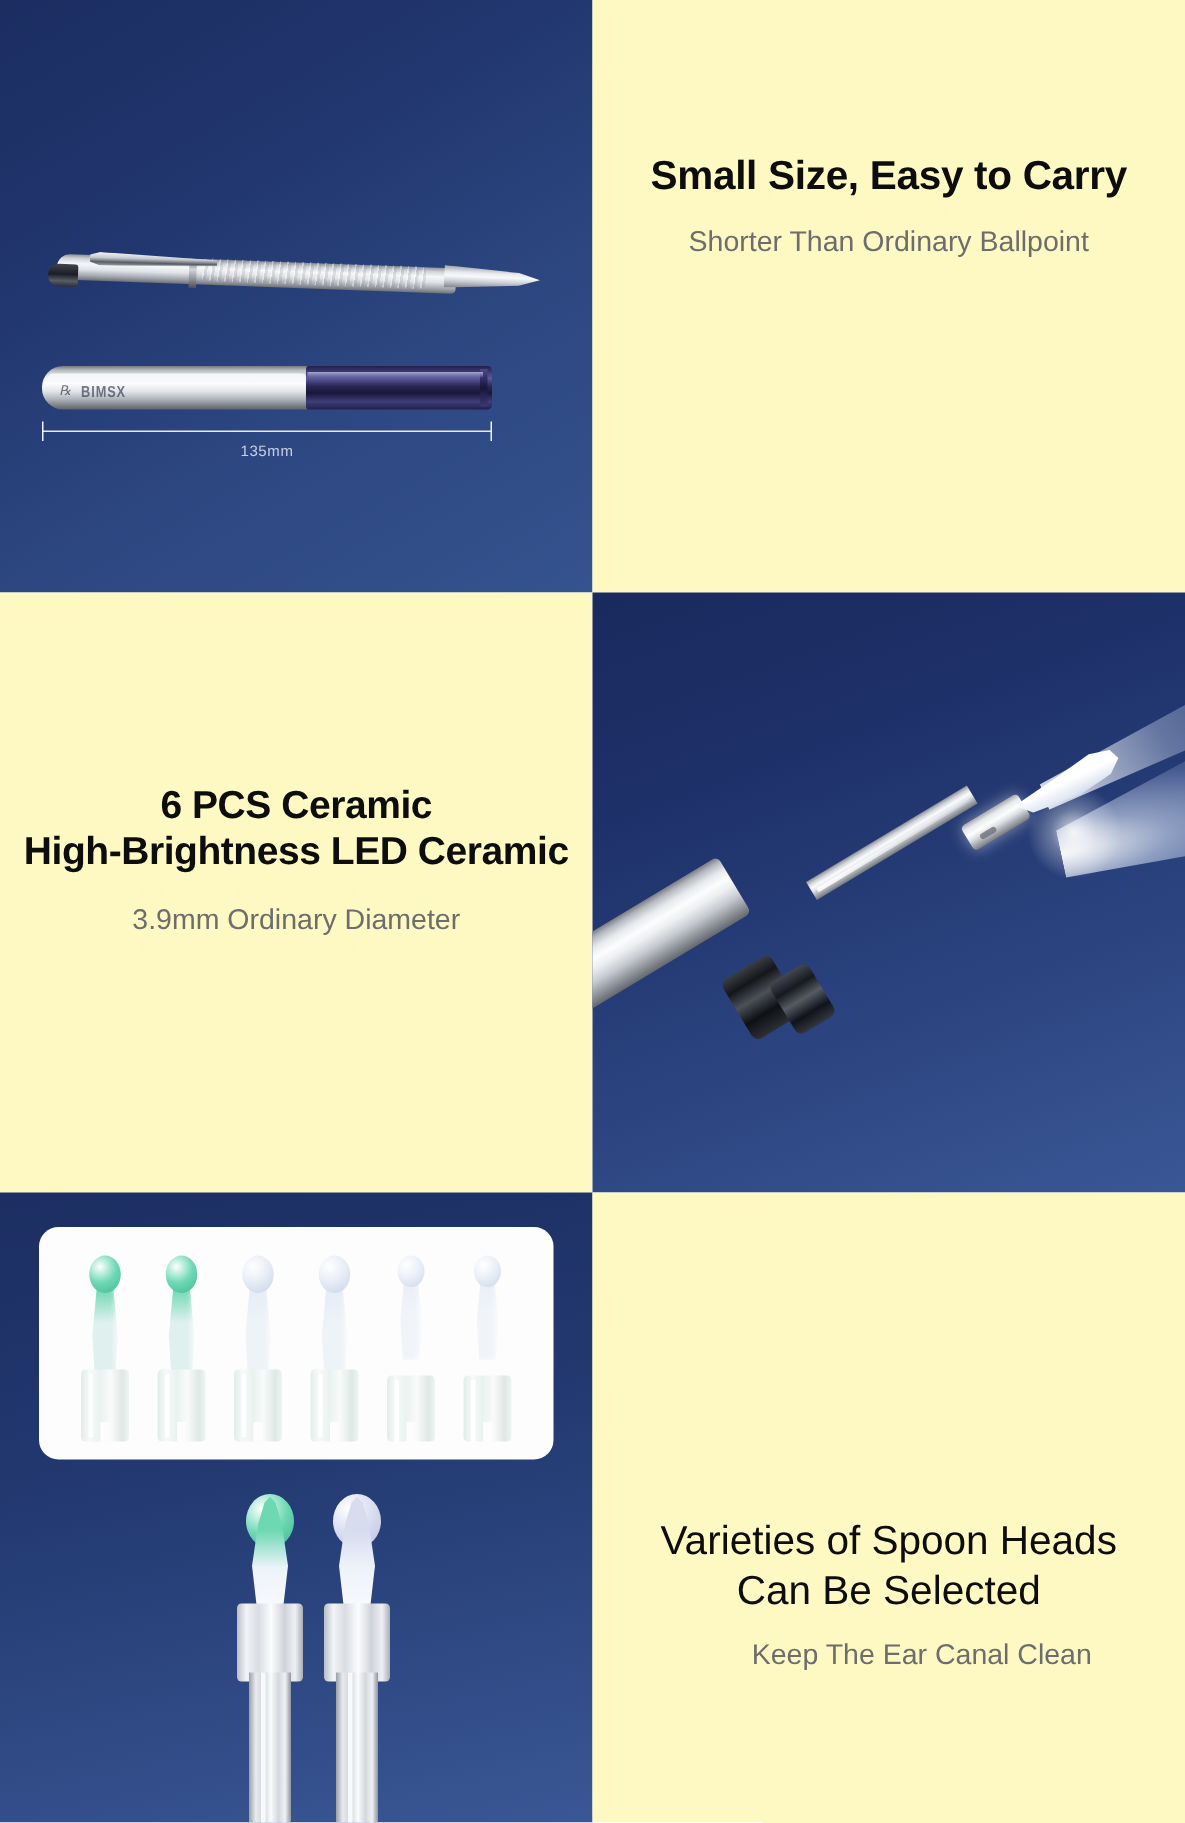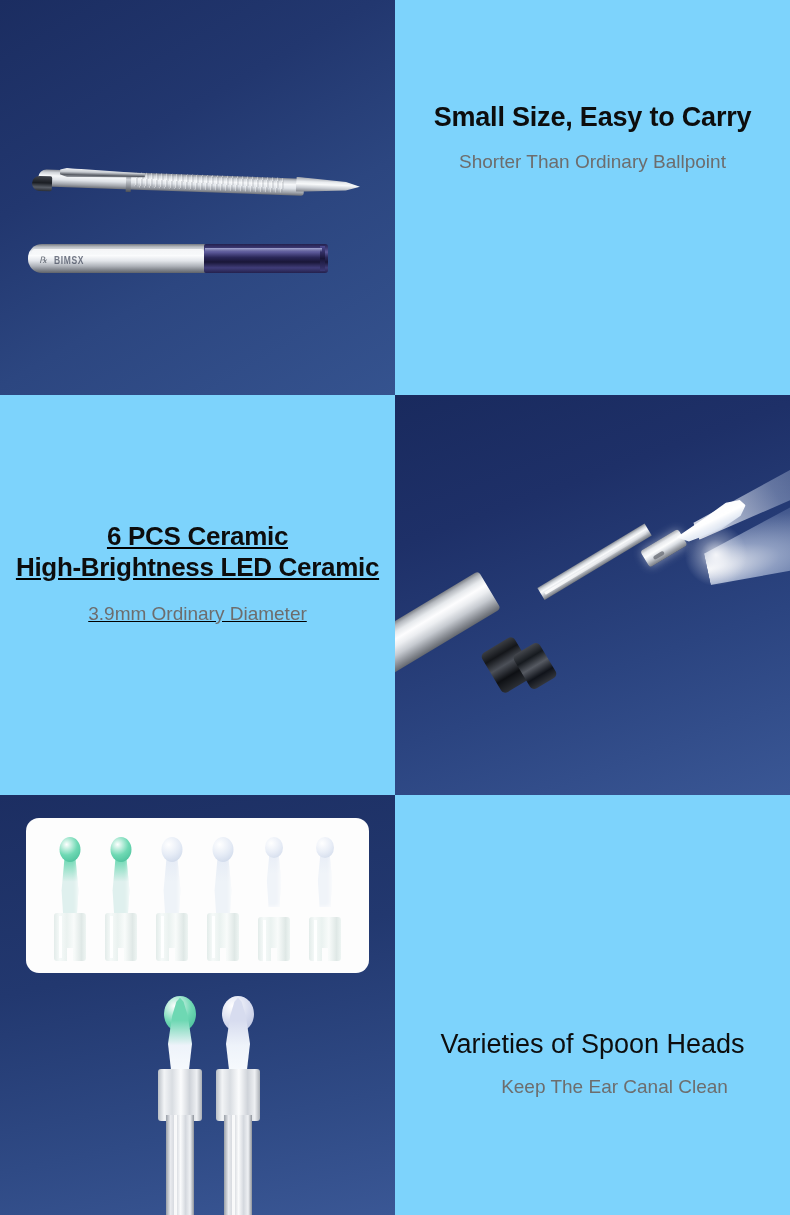--- a/index.html
+++ b/index.html
@@ -9,30 +9,30 @@
     font-family:"Liberation Sans","DejaVu Sans",sans-serif;
     overflow:hidden; position:relative;
   }
   .grid { width:790px; height:1215px; display:grid;
     grid-template-columns:395px 395px;
     grid-template-rows:395px 400px 420px; }
 
   .cell { position:relative; overflow:hidden; }
 
   
-  .txt { background:#7dd3fc; display:flex; flex-direction:column;
+  .txt { background:#fef9c3; display:flex; flex-direction:column;
          align-items:center; justify-content:center; padding:0 12px; }
   .txt .head { color:#0d0d0d; text-align:center; line-height:1.18; }
   .txt .sub  { color:#6d6d6d; text-align:right; }
 
   .t1 { padding-bottom:120px; }
   .t1 .head { font-size:27px; font-weight:bold; letter-spacing:-0.2px; }
   .t1 .sub  { font-size:19px; margin-top:17px; }
 
-  .t2 { padding-bottom:44px;text-decoration:underline; }
+  .t2 { padding-bottom:44px; }
   .t2 .head { font-size:26px; font-weight:bold; letter-spacing:-0.3px; }
   .t2 .sub  { font-size:19px; margin-top:20px; }
 
   .t3 { padding-top:116px; }
   .t3 .head { font-size:27px; font-weight:normal; letter-spacing:0px; line-height:1.22;}
   .t3 .sub  { font-size:19px; margin-top:16px;margin-left:44px; }
 
   
   .navy1 { background:linear-gradient(150deg,#1b2d61 0%,#22376f 35%,#2c4680 62%,#35538f 100%); }
   .navy2 { background:linear-gradient(160deg,#192a5e 0%,#1e3068 28%,#2b4480 65%,#3a5795 100%); }
@@ -275,20 +275,27 @@
     <div class="dev">
       <div class="dev-silver">
         <div class="dev-logo">
           <span class="mk">℞</span>
           <span class="nm">BIMSX</span>
         </div>
       </div>
       <div class="dev-navy"></div>
     </div>
 
+    <div class="dim">
+      <div class="dim-line">
+        <span class="cap l"></span>
+        <span class="cap r"></span>
+      </div>
+      <div class="dim-val">135mm</div>
+    </div>
 
   </div>
 
   <div class="cell txt t1">
     <div class="head">Small Size, Easy to Carry</div>
     <div class="sub">Shorter Than Ordinary Ballpoint</div>
   </div>
 
   <div class="cell txt t2">
     <div class="head">
@@ -361,17 +368,18 @@
         <span class="bcol"></span>
         <span class="bshaft"></span>
       </div>
     </div>
 
   </div>
 
   <div class="cell txt t3">
     <div class="head">
       <div>Varieties of Spoon Heads</div>
+      <div>Can Be Selected</div>
     </div>
     <div class="sub">Keep The Ear Canal Clean</div>
   </div>
 
 </div>
 
 </body></html>

